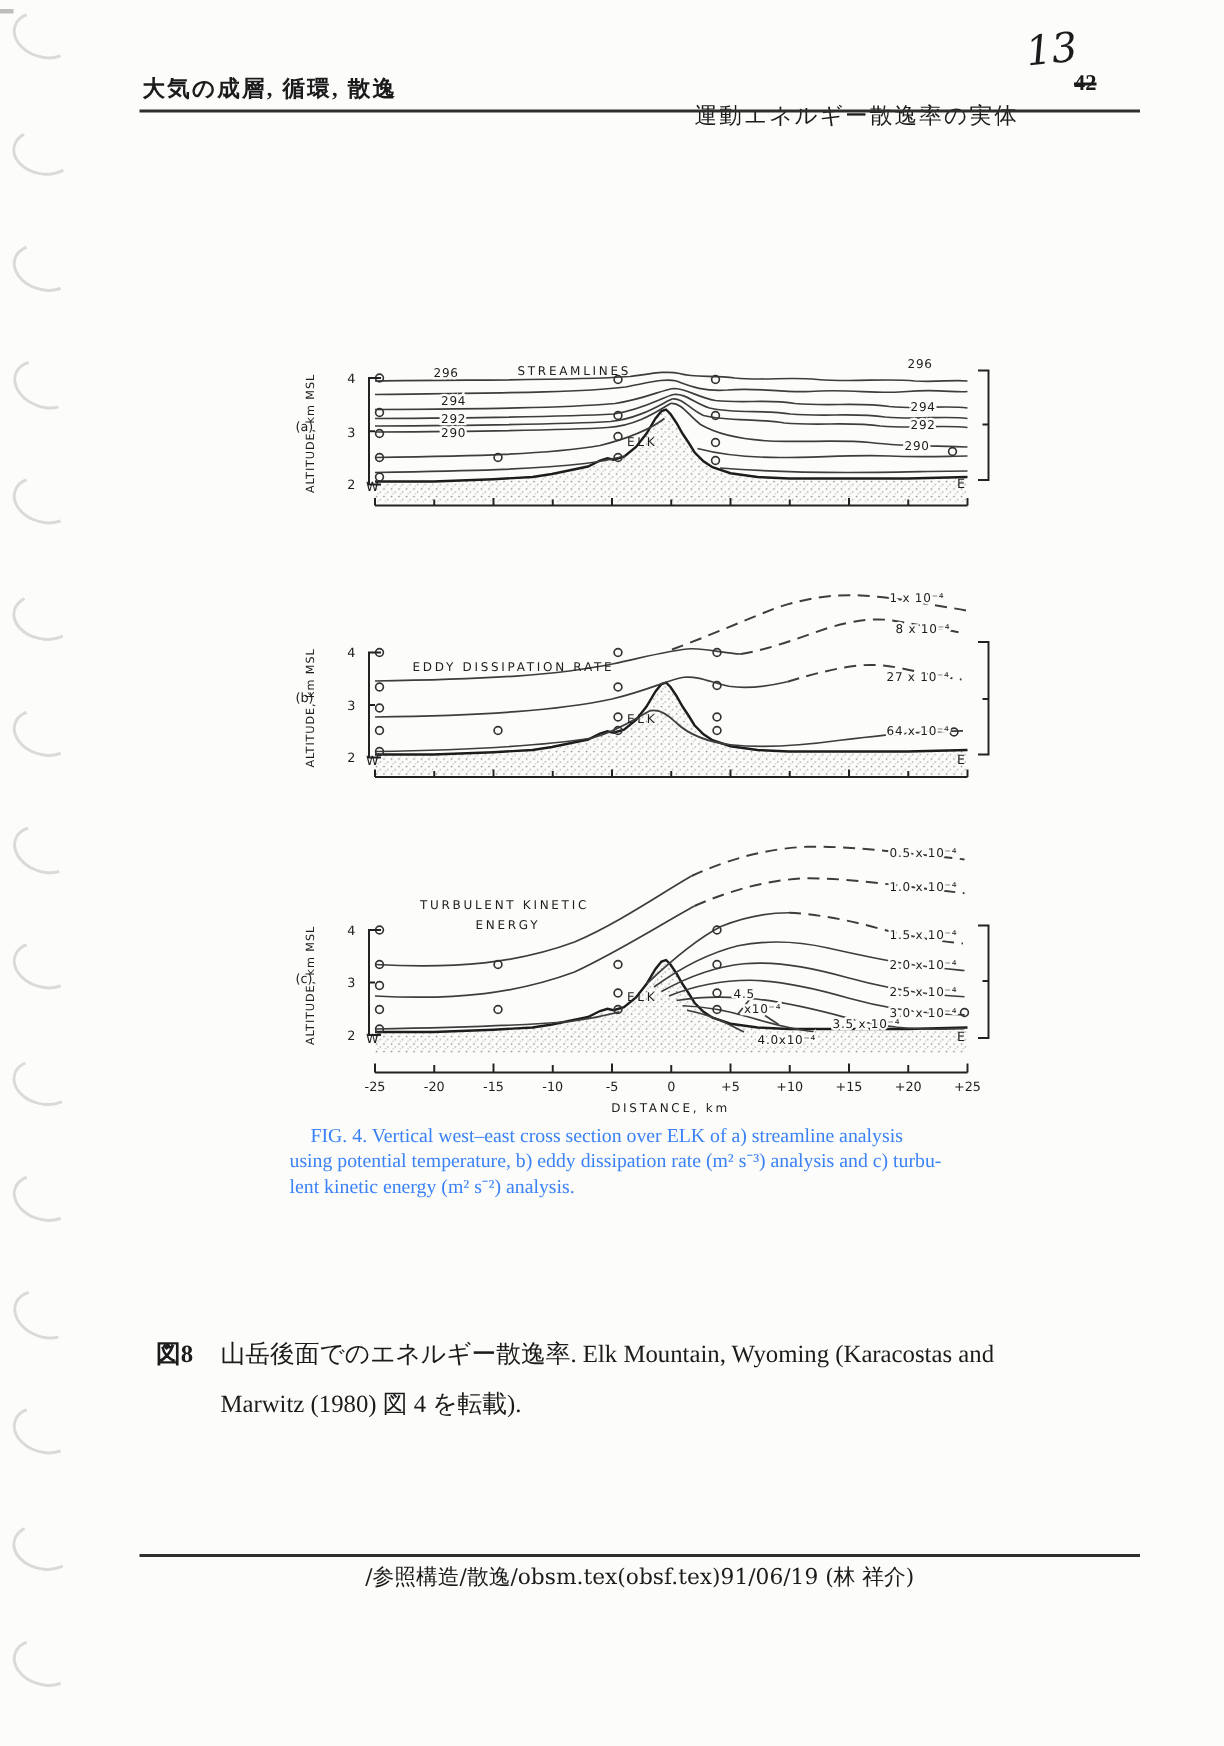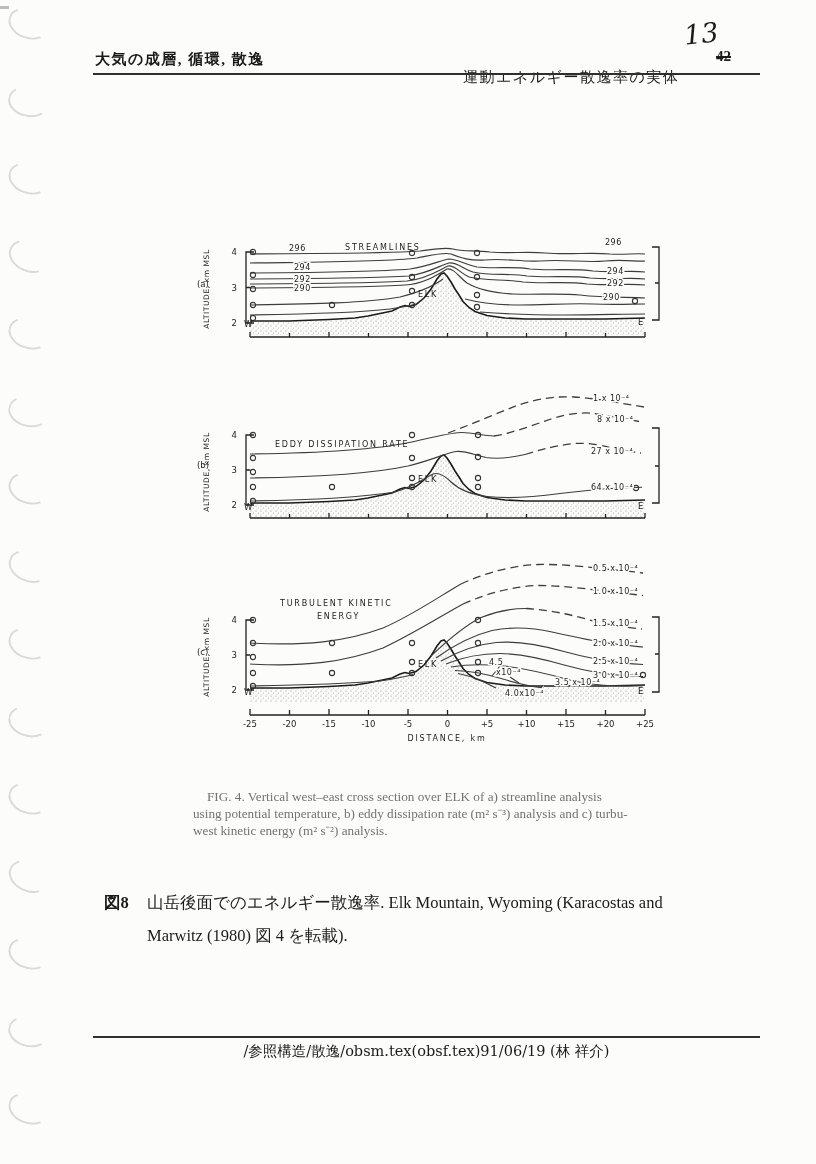--- a/index.html
+++ b/index.html
@@ -27,22 +27,22 @@
   .ft{font-size:8px;letter-spacing:.5px;paint-order:stroke;stroke:#fcfcfa;stroke-width:3px;}
   .ftt{font-size:8px;letter-spacing:1.8px;}
   .fty{font-size:8.5px;}
   .ftlab{font-size:7.5px;letter-spacing:.6px;}
   .cl{fill:none;stroke:#3d3d3d;stroke-width:1.15px;}
   .cld{fill:none;stroke:#3d3d3d;stroke-width:1.3px;stroke-dasharray:8 5;}
   .terrline{fill:none;stroke:#1c1c1c;stroke-width:1.6px;}
   .axis{fill:none;stroke:#222;stroke-width:1.3px;}
   .obs circle{fill:none;stroke:#333;stroke-width:1.1px;}
   
-  .caption{position:absolute;left:193px;top:788px;width:482px;font-size:13.2px;
-           line-height:17px;color:#737373;}
+  .caption{position:absolute;left:193px;top:748px;width:482px;font-size:13.2px;
+           line-height:17px;color:#3b82f6;}
   .caption .ind{text-indent:14px;}
   
   .jpcap{position:absolute;left:104px;top:886px;width:620px;font-size:16.5px;line-height:33px;}
   .jpcap .tagspan{position:absolute;left:0;top:0;font-weight:bold;}
   .jpcap .body{display:block;padding-left:43px;}
   
   .footer{position:absolute;left:93px;top:1042px;width:667px;display:flex;
           justify-content:center;font-size:14.5px;font-family:"DejaVu Serif",serif;}
 </style>
 </head>
@@ -275,21 +275,21 @@
         <text class="fty" x="410.5" y="172" text-anchor="middle">+20</text>
         <text class="fty" x="450" y="172" text-anchor="middle">+25</text>
       </g>
       <text class="ftt" x="252" y="186" text-anchor="middle">DISTANCE, km</text>
     </svg>
   </div>
 
   <div class="caption">
     <div class="ind">FIG. 4. Vertical west–east cross section over ELK of a) streamline analysis</div>
     <div>using potential temperature, b) eddy dissipation rate (m² s⁻³) analysis and c) turbu-</div>
-    <div>west kinetic energy (m² s⁻²) analysis.</div>
+    <div>lent kinetic energy (m² s⁻²) analysis.</div>
   </div>
 
   <div class="jpcap">
     <span class="tagspan">図8</span>
     <span class="body">山岳後面でのエネルギー散逸率. Elk Mountain, Wyoming (Karacostas and</span>
     <span class="body">Marwitz (1980) 図 4 を転載).</span>
   </div>
 
   <div class="rule" style="top:1036px;height:1.5px"></div>
   <div class="footer">

